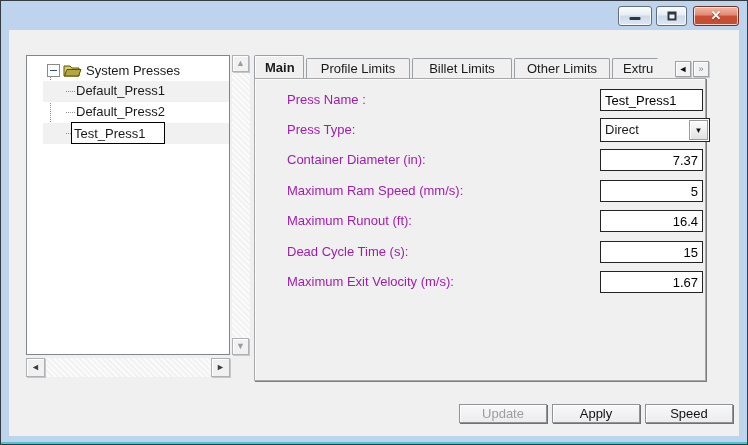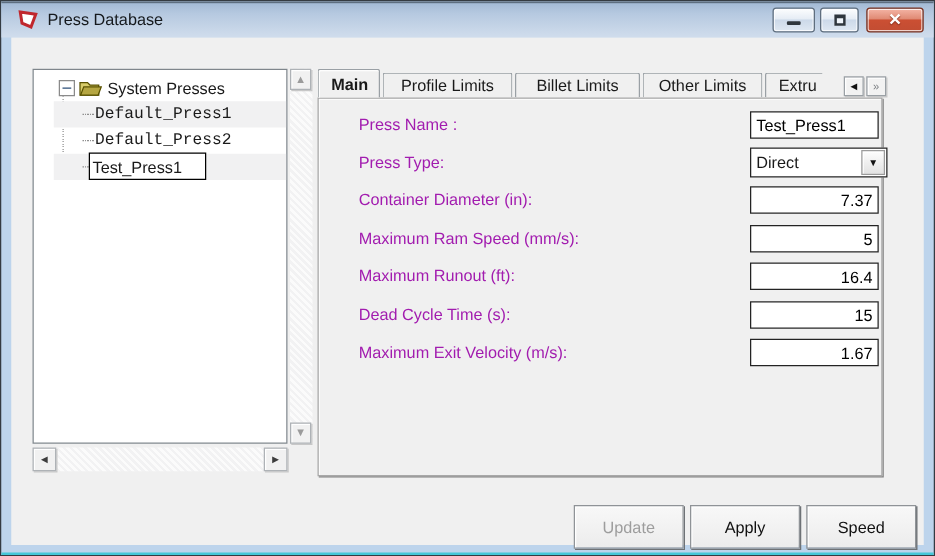--- a/index.html
+++ b/index.html
@@ -64,21 +64,21 @@
     width:13px; height:13px; margin-left:4px; background:#fff;
     border:1px solid #8a8a8a; position:relative; flex:none; cursor:pointer;
   }
   .expand-box::after { content:""; position:absolute; left:2px; right:2px; top:5px; height:1px; background:#2d4f79; }
   .folder-icon { width:19px; height:15px; margin-left:3px; flex:none; }
   .root-label { margin-left:4px; }
   .tree-vline { position:absolute; left:23px; top:17px; width:1px; height:60px;
     background-image:repeating-linear-gradient(#909090 0 1px, transparent 1px 2px); }
   .tree-stub { position:absolute; left:23px; width:10px; height:1px;
     background-image:repeating-linear-gradient(90deg,#909090 0 1px, transparent 1px 2px); }
-  .child-text { position:absolute; left:33px; top:2px;font-family:Liberation Mono, monospace; }
+  .child-text { position:absolute; left:33px; top:2px; }
   .edit-box {
     position:absolute; left:28px; top:-1px; width:94px; height:22px;
     background:#fff; border:1px solid #000; padding:2px 0 0 2px; line-height:17px;
   }
 
   
   .sb-btn {
     position:absolute; background:#f1f1f1; border:1px solid #aeb2b6;
     box-shadow:inset 1px 1px 0 #fff, 1px 1px 0 #c7c7c7;
     display:flex; align-items:center; justify-content:center;
@@ -141,42 +141,36 @@
   .combo-btn {
     position:absolute; right:1px; top:1px; bottom:1px; width:19px;
     background:linear-gradient(#fdfdfd,#e2e2e2);
     border:1px solid #9b9b9b; box-shadow:inset 1px 1px 0 #fff;
     display:flex; align-items:center; justify-content:center;
     font-size:8px; color:#111;
   }
 
   
   .dlg-btn {
-    position:absolute; top:374px; width:88px; height:35px;
+    position:absolute; top:374px; width:88px; height:19px;
     background:linear-gradient(#f8f8f8,#ececec);
     border:1px solid #8f9397; box-shadow:1px 1px 0 #6e7276, inset 1px 1px 0 #fff;
     font:13px "Liberation Sans", sans-serif; color:#111;
     display:flex; align-items:center; justify-content:center; cursor:pointer;
   }
   .dlg-btn.disabled { color:#9d9d9d; cursor:default; }
   .b-update { left:450px; }
   .b-apply  { left:543px; }
   .b-cancel { left:636px; }
 </style>
 </head>
 <body>
 
 <div class="window">
 
-  <div class="titlebar">
-    <svg class="title-icon" viewBox="0 0 17 17">
-      <path d="M2.2 2.6 L14.6 4.4 L10.8 14.6 L3.6 11.6 Z" fill="#ffffff" stroke="#c0272d" stroke-width="2.4" stroke-linejoin="miter"></path>
-    </svg>
-    <span class="title-text">Press Database</span>
-  </div>
   <div class="winbtn btn-min">
       <span class="glyph-min"></span>
     </div>
   <div class="winbtn btn-max">
       <span class="glyph-max"></span>
     </div>
   <div class="winbtn btn-close">
       <span class="glyph-close">✕</span>
     </div>
 

